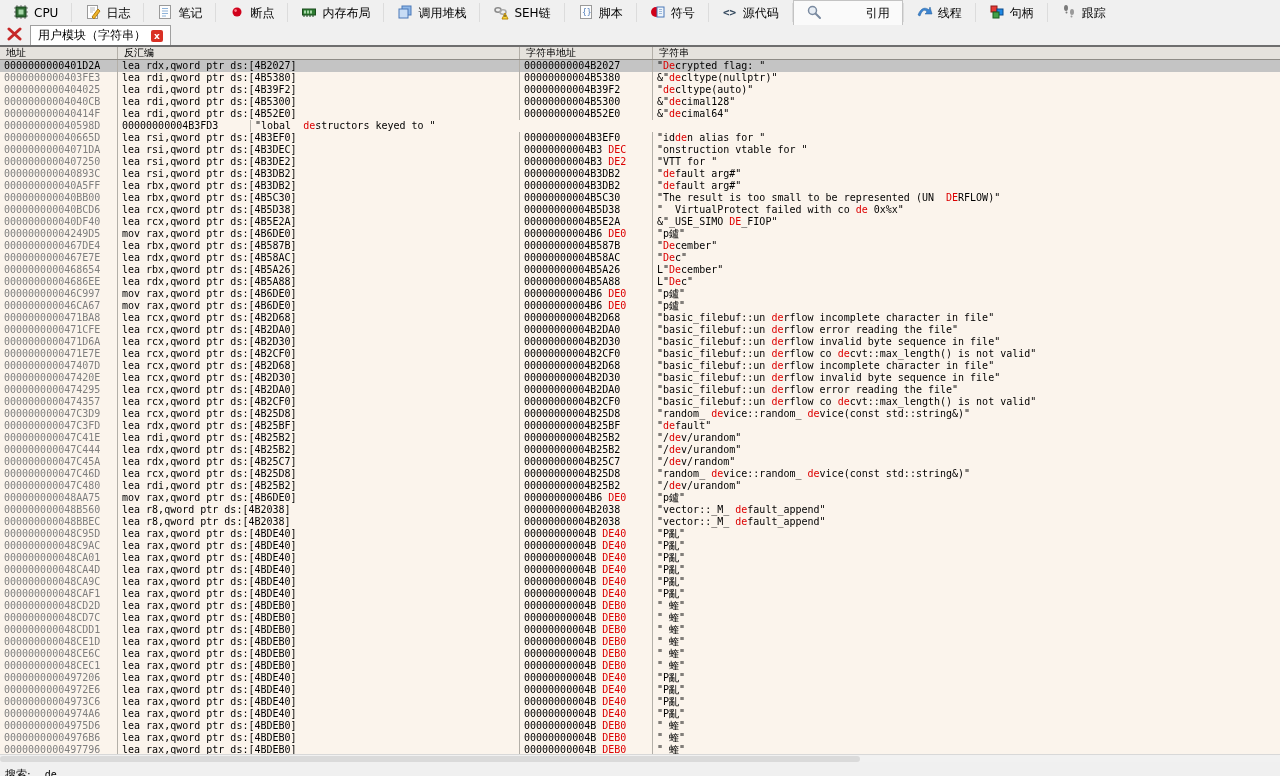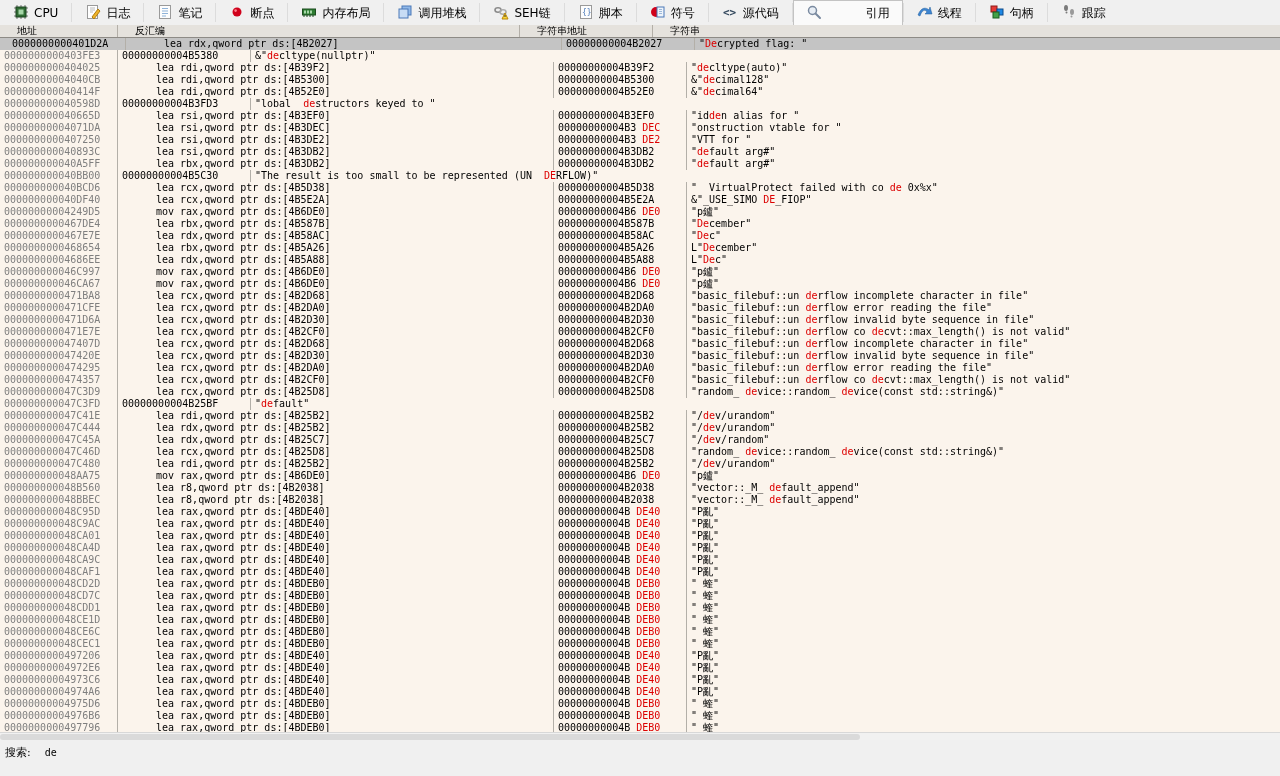--- a/index.html
+++ b/index.html
@@ -22,31 +22,31 @@
               display:flex; align-items:center; justify-content:center; }
   .reftab { margin-left:30px; height:20px; background:#ffffff; border:1px solid #a0a0a0; border-bottom:none;
             display:flex; align-items:center; gap:5px; padding:0 7px; font-size:12px; }
   .tabclose { width:12px; height:12px; background:#d93025; border-radius:2px; color:#fff;
               font-size:9px; font-weight:bold; line-height:12px; text-align:center;
               font-family:"DejaVu Sans", sans-serif; }
 
   
   .thead { height:13px; display:flex; background:#e5e2dd; border-bottom:1px solid #8e8b86; flex:none;
            font-size:10px; color:#000; }
-  .th { padding:0 0 0 17px; border-right:1px solid #b3afa8; display:flex; align-items:center; overflow:hidden; }
+  .th { padding:0 0 0 6px; border-right:1px solid #b3afa8; display:flex; align-items:center; overflow:hidden; }
   .tbody { flex:none; height:694px; overflow:hidden; background:#fbf4ec;
            font-family:"DejaVu Sans Mono", monospace; font-size:10px; }
   .row { height:12px; display:flex; align-items:center; white-space:pre; }
   .row.sel { background:#c4c4c4; }
-  .row.sel .cell-addr { color:#000;margin-left:8px; }
+  .row.sel .cell-addr { color:#000; }
   .cell { height:12px; line-height:12px; overflow:hidden; padding-left:4px;
           border-right:1px solid #b3afa8; flex:none; }
   .cell-addr { width:118px; color:#7f7f7f; }
   .th-addr   { width:118px; }
-  .cell-dis  { width:402px; color:#000;margin-left:34px; }
+  .cell-dis  { width:402px; color:#000; }
   .th-dis    { width:402px; }
   .cell-sa   { width:133px; color:#000; }
   .th-sa     { width:133px; }
   .cell-st   { flex:1 1 auto; color:#000; border-right:none; }
   .th-st     { flex:1 1 auto; border-right:none;font-family:Liberation Serif, serif; }
   .hl { color:#dc0000; }
 
   
   .hscroll { height:8px; background:#f1f1f1; border-top:1px solid #d8d8d8; flex:none; position:relative; }
   .hthumb { position:absolute; left:0; top:1px; height:6px; width:860px; background:#dadada; border-radius:3px; }
@@ -177,60 +177,73 @@
         <span><svg width="16" height="16" viewBox="0 0 16 16">
             <ellipse cx="5" cy="4" rx="2" ry="3" fill="#7a7a7a"></ellipse>
             <ellipse cx="5.5" cy="8.5" rx="1" ry="1" fill="#7a7a7a"></ellipse>
             <ellipse cx="11" cy="8" rx="2" ry="3" fill="#9a9a9a"></ellipse>
             <ellipse cx="10.5" cy="12.5" rx="1" ry="1" fill="#9a9a9a"></ellipse>
           </svg></span>
         <span>跟踪</span>
       </div>
     </div>
 
+  <div class="tabbar">
+    <div class="closeall">
+      <span>
+        <svg width="15" height="14" viewBox="0 0 15 14">
+          <path d="M2 2 L13 12 M13 2 L2 12" stroke="#c62828" stroke-width="3" stroke-linecap="round"></path>
+        </svg>
+      </span>
+    </div>
+    <div class="reftab">
+      <span>用户模块（字符串）</span>
+      <span class="tabclose">x</span>
+    </div>
+  </div>
 
   <div class="thead">
     <div class="th th-addr">地址</div>
     <div class="th th-dis">反汇编</div>
     <div class="th th-sa">字符串地址</div>
     <div class="th th-st">字符串</div>
   </div>
 
   <div class="tbody" id="tbody">
       <div class="row sel"><div class="cell cell-addr">0000000000401D2A</div><div class="cell cell-dis">lea rdx,qword ptr ds:[4B2027]</div><div class="cell cell-sa"><span>00000000004B2027</span></div><div class="cell cell-st"><span>"</span><span class="hl">De</span><span>crypted flag: "</span></div></div>
-      <div class="row"><div class="cell cell-addr">0000000000403FE3</div><div class="cell cell-sa"><span>00000000004B5380</span></div><div class="cell cell-st"><span>&amp;"</span><span class="hl">de</span><span>cltype(nullptr)"</span></div></div>
+      <div class="row"><div class="cell cell-addr">0000000000403FE3</div><div class="cell cell-dis">lea rdi,qword ptr ds:[4B5380]</div><div class="cell cell-sa"><span>00000000004B5380</span></div><div class="cell cell-st"><span>&amp;"</span><span class="hl">de</span><span>cltype(nullptr)"</span></div></div>
       <div class="row"><div class="cell cell-addr">0000000000404025</div><div class="cell cell-dis">lea rdi,qword ptr ds:[4B39F2]</div><div class="cell cell-sa"><span>00000000004B39F2</span></div><div class="cell cell-st"><span>"</span><span class="hl">de</span><span>cltype(auto)"</span></div></div>
       <div class="row"><div class="cell cell-addr">00000000004040CB</div><div class="cell cell-dis">lea rdi,qword ptr ds:[4B5300]</div><div class="cell cell-sa"><span>00000000004B5300</span></div><div class="cell cell-st"><span>&amp;"</span><span class="hl">de</span><span>cimal128"</span></div></div>
       <div class="row"><div class="cell cell-addr">000000000040414F</div><div class="cell cell-dis">lea rdi,qword ptr ds:[4B52E0]</div><div class="cell cell-sa"><span>00000000004B52E0</span></div><div class="cell cell-st"><span>&amp;"</span><span class="hl">de</span><span>cimal64"</span></div></div>
       <div class="row"><div class="cell cell-addr">000000000040598D</div><div class="cell cell-sa"><span>00000000004B3FD3</span></div><div class="cell cell-st"><span>"lobal  </span><span class="hl">de</span><span>structors keyed to "</span></div></div>
       <div class="row"><div class="cell cell-addr">000000000040665D</div><div class="cell cell-dis">lea rsi,qword ptr ds:[4B3EF0]</div><div class="cell cell-sa"><span>00000000004B3EF0</span></div><div class="cell cell-st"><span>"id</span><span class="hl">de</span><span>n alias for "</span></div></div>
       <div class="row"><div class="cell cell-addr">00000000004071DA</div><div class="cell cell-dis">lea rsi,qword ptr ds:[4B3DEC]</div><div class="cell cell-sa"><span>00000000004B3 </span><span class="hl">DEC</span></div><div class="cell cell-st"><span>"onstruction vtable for "</span></div></div>
       <div class="row"><div class="cell cell-addr">0000000000407250</div><div class="cell cell-dis">lea rsi,qword ptr ds:[4B3DE2]</div><div class="cell cell-sa"><span>00000000004B3 </span><span class="hl">DE2</span></div><div class="cell cell-st"><span>"VTT for "</span></div></div>
       <div class="row"><div class="cell cell-addr">000000000040893C</div><div class="cell cell-dis">lea rsi,qword ptr ds:[4B3DB2]</div><div class="cell cell-sa"><span>00000000004B3DB2</span></div><div class="cell cell-st"><span>"</span><span class="hl">de</span><span>fault arg#"</span></div></div>
       <div class="row"><div class="cell cell-addr">000000000040A5FF</div><div class="cell cell-dis">lea rbx,qword ptr ds:[4B3DB2]</div><div class="cell cell-sa"><span>00000000004B3DB2</span></div><div class="cell cell-st"><span>"</span><span class="hl">de</span><span>fault arg#"</span></div></div>
-      <div class="row"><div class="cell cell-addr">000000000040BB00</div><div class="cell cell-sa"><span>00000000004B5C30</span></div><div class="cell cell-st"><span>"The result is too small to be represented (UN  </span><span class="hl">DE</span><span>RFLOW)"</span></div></div>
+      <div class="row"><div class="cell cell-addr">000000000040BB00</div><div class="cell cell-dis">lea rbx,qword ptr ds:[4B5C30]</div><div class="cell cell-sa"><span>00000000004B5C30</span></div><div class="cell cell-st"><span>"The result is too small to be represented (UN  </span><span class="hl">DE</span><span>RFLOW)"</span></div></div>
       <div class="row"><div class="cell cell-addr">000000000040BCD6</div><div class="cell cell-dis">lea rcx,qword ptr ds:[4B5D38]</div><div class="cell cell-sa"><span>00000000004B5D38</span></div><div class="cell cell-st"><span>"  VirtualProtect failed with co </span><span class="hl">de</span><span> 0x%x"</span></div></div>
       <div class="row"><div class="cell cell-addr">000000000040DF40</div><div class="cell cell-dis">lea rcx,qword ptr ds:[4B5E2A]</div><div class="cell cell-sa"><span>00000000004B5E2A</span></div><div class="cell cell-st"><span>&amp;"_USE_SIMO </span><span class="hl">DE</span><span>_FIOP"</span></div></div>
       <div class="row"><div class="cell cell-addr">00000000004249D5</div><div class="cell cell-dis">mov rax,qword ptr ds:[4B6DE0]</div><div class="cell cell-sa"><span>00000000004B6 </span><span class="hl">DE0</span></div><div class="cell cell-st"><span>"p鑪"</span></div></div>
       <div class="row"><div class="cell cell-addr">0000000000467DE4</div><div class="cell cell-dis">lea rbx,qword ptr ds:[4B587B]</div><div class="cell cell-sa"><span>00000000004B587B</span></div><div class="cell cell-st"><span>"</span><span class="hl">De</span><span>cember"</span></div></div>
       <div class="row"><div class="cell cell-addr">0000000000467E7E</div><div class="cell cell-dis">lea rdx,qword ptr ds:[4B58AC]</div><div class="cell cell-sa"><span>00000000004B58AC</span></div><div class="cell cell-st"><span>"</span><span class="hl">De</span><span>c"</span></div></div>
       <div class="row"><div class="cell cell-addr">0000000000468654</div><div class="cell cell-dis">lea rbx,qword ptr ds:[4B5A26]</div><div class="cell cell-sa"><span>00000000004B5A26</span></div><div class="cell cell-st"><span>L"</span><span class="hl">De</span><span>cember"</span></div></div>
       <div class="row"><div class="cell cell-addr">00000000004686EE</div><div class="cell cell-dis">lea rdx,qword ptr ds:[4B5A88]</div><div class="cell cell-sa"><span>00000000004B5A88</span></div><div class="cell cell-st"><span>L"</span><span class="hl">De</span><span>c"</span></div></div>
       <div class="row"><div class="cell cell-addr">000000000046C997</div><div class="cell cell-dis">mov rax,qword ptr ds:[4B6DE0]</div><div class="cell cell-sa"><span>00000000004B6 </span><span class="hl">DE0</span></div><div class="cell cell-st"><span>"p鑪"</span></div></div>
       <div class="row"><div class="cell cell-addr">000000000046CA67</div><div class="cell cell-dis">mov rax,qword ptr ds:[4B6DE0]</div><div class="cell cell-sa"><span>00000000004B6 </span><span class="hl">DE0</span></div><div class="cell cell-st"><span>"p鑪"</span></div></div>
       <div class="row"><div class="cell cell-addr">0000000000471BA8</div><div class="cell cell-dis">lea rcx,qword ptr ds:[4B2D68]</div><div class="cell cell-sa"><span>00000000004B2D68</span></div><div class="cell cell-st"><span>"basic_filebuf::un </span><span class="hl">de</span><span>rflow incomplete character in file"</span></div></div>
       <div class="row"><div class="cell cell-addr">0000000000471CFE</div><div class="cell cell-dis">lea rcx,qword ptr ds:[4B2DA0]</div><div class="cell cell-sa"><span>00000000004B2DA0</span></div><div class="cell cell-st"><span>"basic_filebuf::un </span><span class="hl">de</span><span>rflow error reading the file"</span></div></div>
       <div class="row"><div class="cell cell-addr">0000000000471D6A</div><div class="cell cell-dis">lea rcx,qword ptr ds:[4B2D30]</div><div class="cell cell-sa"><span>00000000004B2D30</span></div><div class="cell cell-st"><span>"basic_filebuf::un </span><span class="hl">de</span><span>rflow invalid byte sequence in file"</span></div></div>
       <div class="row"><div class="cell cell-addr">0000000000471E7E</div><div class="cell cell-dis">lea rcx,qword ptr ds:[4B2CF0]</div><div class="cell cell-sa"><span>00000000004B2CF0</span></div><div class="cell cell-st"><span>"basic_filebuf::un </span><span class="hl">de</span><span>rflow co </span><span class="hl">de</span><span>cvt::max_length() is not valid"</span></div></div>
       <div class="row"><div class="cell cell-addr">000000000047407D</div><div class="cell cell-dis">lea rcx,qword ptr ds:[4B2D68]</div><div class="cell cell-sa"><span>00000000004B2D68</span></div><div class="cell cell-st"><span>"basic_filebuf::un </span><span class="hl">de</span><span>rflow incomplete character in file"</span></div></div>
       <div class="row"><div class="cell cell-addr">000000000047420E</div><div class="cell cell-dis">lea rcx,qword ptr ds:[4B2D30]</div><div class="cell cell-sa"><span>00000000004B2D30</span></div><div class="cell cell-st"><span>"basic_filebuf::un </span><span class="hl">de</span><span>rflow invalid byte sequence in file"</span></div></div>
       <div class="row"><div class="cell cell-addr">0000000000474295</div><div class="cell cell-dis">lea rcx,qword ptr ds:[4B2DA0]</div><div class="cell cell-sa"><span>00000000004B2DA0</span></div><div class="cell cell-st"><span>"basic_filebuf::un </span><span class="hl">de</span><span>rflow error reading the file"</span></div></div>
       <div class="row"><div class="cell cell-addr">0000000000474357</div><div class="cell cell-dis">lea rcx,qword ptr ds:[4B2CF0]</div><div class="cell cell-sa"><span>00000000004B2CF0</span></div><div class="cell cell-st"><span>"basic_filebuf::un </span><span class="hl">de</span><span>rflow co </span><span class="hl">de</span><span>cvt::max_length() is not valid"</span></div></div>
       <div class="row"><div class="cell cell-addr">000000000047C3D9</div><div class="cell cell-dis">lea rcx,qword ptr ds:[4B25D8]</div><div class="cell cell-sa"><span>00000000004B25D8</span></div><div class="cell cell-st"><span>"random_ </span><span class="hl">de</span><span>vice::random_ </span><span class="hl">de</span><span>vice(const std::string&amp;)"</span></div></div>
-      <div class="row"><div class="cell cell-addr">000000000047C3FD</div><div class="cell cell-sa"><span>00000000004B25BF</span></div><div class="cell cell-st"><span>"</span><span class="hl">de</span><span>fault"</span></div></div>
+      <div class="row"><div class="cell cell-addr">000000000047C3FD</div><div class="cell cell-dis">lea rdx,qword ptr ds:[4B25BF]</div><div class="cell cell-sa"><span>00000000004B25BF</span></div><div class="cell cell-st"><span>"</span><span class="hl">de</span><span>fault"</span></div></div>
       <div class="row"><div class="cell cell-addr">000000000047C41E</div><div class="cell cell-dis">lea rdi,qword ptr ds:[4B25B2]</div><div class="cell cell-sa"><span>00000000004B25B2</span></div><div class="cell cell-st"><span>"/</span><span class="hl">de</span><span>v/urandom"</span></div></div>
       <div class="row"><div class="cell cell-addr">000000000047C444</div><div class="cell cell-dis">lea rdx,qword ptr ds:[4B25B2]</div><div class="cell cell-sa"><span>00000000004B25B2</span></div><div class="cell cell-st"><span>"/</span><span class="hl">de</span><span>v/urandom"</span></div></div>
       <div class="row"><div class="cell cell-addr">000000000047C45A</div><div class="cell cell-dis">lea rdx,qword ptr ds:[4B25C7]</div><div class="cell cell-sa"><span>00000000004B25C7</span></div><div class="cell cell-st"><span>"/</span><span class="hl">de</span><span>v/random"</span></div></div>
       <div class="row"><div class="cell cell-addr">000000000047C46D</div><div class="cell cell-dis">lea rcx,qword ptr ds:[4B25D8]</div><div class="cell cell-sa"><span>00000000004B25D8</span></div><div class="cell cell-st"><span>"random_ </span><span class="hl">de</span><span>vice::random_ </span><span class="hl">de</span><span>vice(const std::string&amp;)"</span></div></div>
       <div class="row"><div class="cell cell-addr">000000000047C480</div><div class="cell cell-dis">lea rdi,qword ptr ds:[4B25B2]</div><div class="cell cell-sa"><span>00000000004B25B2</span></div><div class="cell cell-st"><span>"/</span><span class="hl">de</span><span>v/urandom"</span></div></div>
       <div class="row"><div class="cell cell-addr">000000000048AA75</div><div class="cell cell-dis">mov rax,qword ptr ds:[4B6DE0]</div><div class="cell cell-sa"><span>00000000004B6 </span><span class="hl">DE0</span></div><div class="cell cell-st"><span>"p鑪"</span></div></div>
       <div class="row"><div class="cell cell-addr">000000000048B560</div><div class="cell cell-dis">lea r8,qword ptr ds:[4B2038]</div><div class="cell cell-sa"><span>00000000004B2038</span></div><div class="cell cell-st"><span>"vector::_M_ </span><span class="hl">de</span><span>fault_append"</span></div></div>
       <div class="row"><div class="cell cell-addr">000000000048BBEC</div><div class="cell cell-dis">lea r8,qword ptr ds:[4B2038]</div><div class="cell cell-sa"><span>00000000004B2038</span></div><div class="cell cell-st"><span>"vector::_M_ </span><span class="hl">de</span><span>fault_append"</span></div></div>
       <div class="row"><div class="cell cell-addr">000000000048C95D</div><div class="cell cell-dis">lea rax,qword ptr ds:[4BDE40]</div><div class="cell cell-sa"><span>00000000004B </span><span class="hl">DE40</span></div><div class="cell cell-st"><span>"P亂"</span></div></div>
       <div class="row"><div class="cell cell-addr">000000000048C9AC</div><div class="cell cell-dis">lea rax,qword ptr ds:[4BDE40]</div><div class="cell cell-sa"><span>00000000004B </span><span class="hl">DE40</span></div><div class="cell cell-st"><span>"P亂"</span></div></div>

